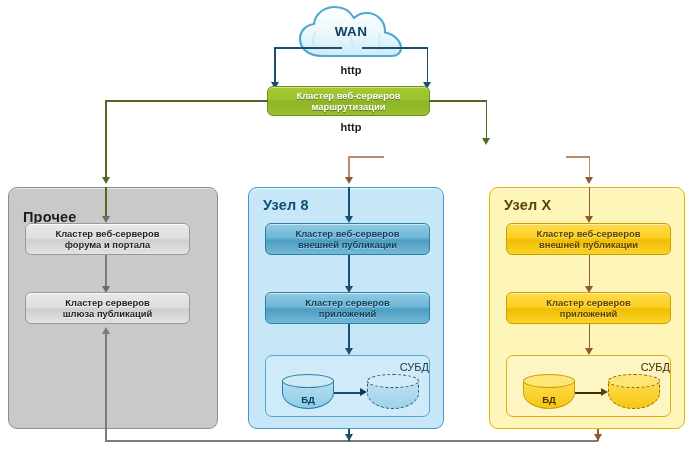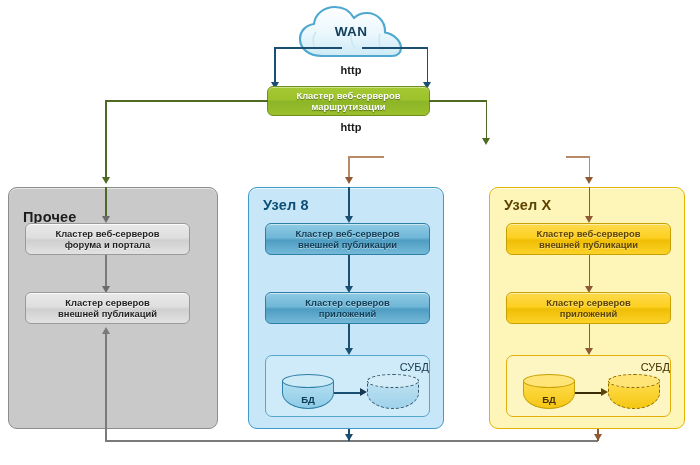--- a/index.html
+++ b/index.html
@@ -224,21 +224,21 @@
       <span>форума и портала</span>
     </div>
   </div>
 
   <div class="ln v gray abs" style="left:105px;top:255px;height:34px;"></div>
   <div class="arw down gray" style="left:101.5px;top:286px;border-top-color:#6b6b6b;"></div>
 
   <div class="node graybox" style="left:25px;top:292px;width:165px;height:32px;">
     <div>
       <span>Кластер серверов</span>
-      <span>внешней публикаций</span>
+      <span>шлюза публикаций</span>
     </div>
   </div>
 
   <div class="ln v gray abs" style="left:105px;top:331px;height:110px;"></div>
   <div class="arw up gray" style="left:101.5px;top:327px;"></div>
   <div class="ln h gray abs" style="left:105px;top:440px;width:493px;"></div>
 
   <div class="panel blue" style="left:248px;top:187px;width:196px;height:242px;">
     <div class="panel-title" style="left:14px;top:9px;">Узел 8</div>
   </div>

